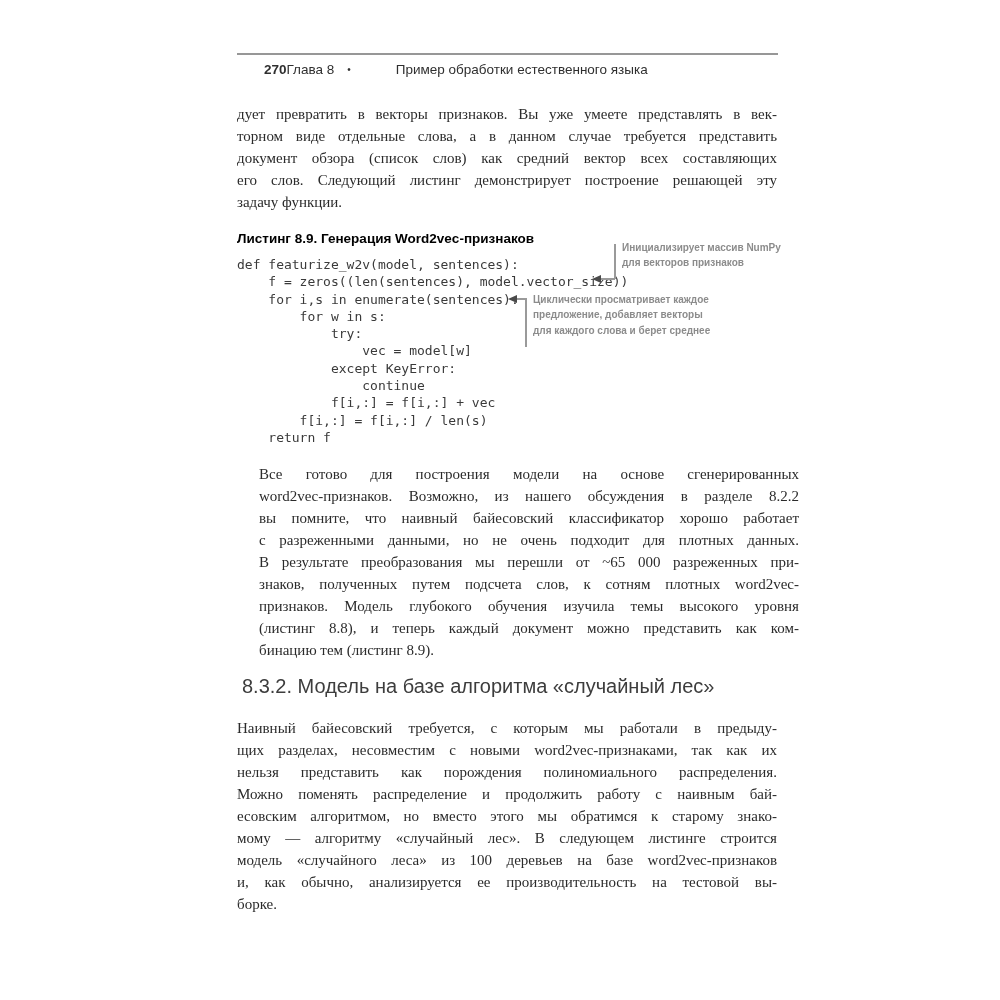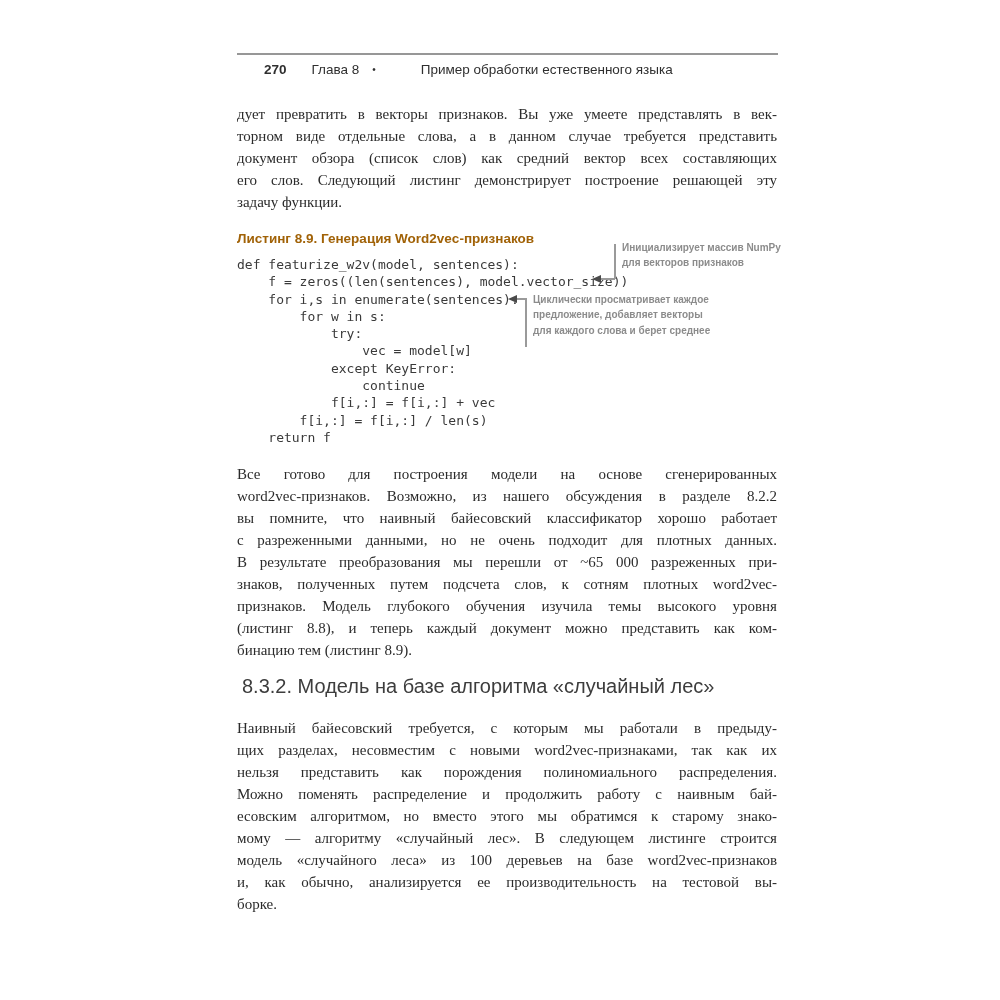--- a/index.html
+++ b/index.html
@@ -30,52 +30,52 @@
     position: absolute;
     left: 237px;
     top: 62px;
     width: 541px;
     font-family: "Liberation Sans", sans-serif;
     font-size: 13.5px;
     color: #2f2f2f;
     white-space: nowrap;
   }
   .running-header .pagenum { font-weight: bold; margin-left: 27px; }
-  .running-header .chapter { margin-left: 25px; }
+  .running-header .chapter { }
   .running-header .bullet  { margin-left: 13px; font-size: 10px; vertical-align: 1px; }
   .running-header .htitle  { margin-left: 11px; padding-left: 34px; }
 
   
   .para {
     position: absolute;
     left: 237px;
     width: 540px;
     font-size: 15px;
     line-height: 22px;
   }
   .pline {
     text-align: justify;
     text-align-last: justify;
   }
   .pline.last {
     text-align-last: left;
   }
   .para-intro   { top: 103px; }
-  .para-middle  { top: 463px; }
+  .para-middle  { top: 463px; margin-left: 22px; }
   .para-closing { top: 717px; }
 
   
   .listing-title {
     position: absolute;
     left: 237px;
     top: 231px;
     font-family: "Liberation Sans", sans-serif;
     font-weight: bold;
     font-size: 13.5px;
-    color: #a16207;
+    color: #000000;
   }
   .code-block {
     position: absolute;
     left: 237px;
     top: 256px;
     font-family: "DejaVu Sans Mono", monospace;
     font-size: 13px;
     line-height: 17.3px;
     color: #3a3a3a;
   }

